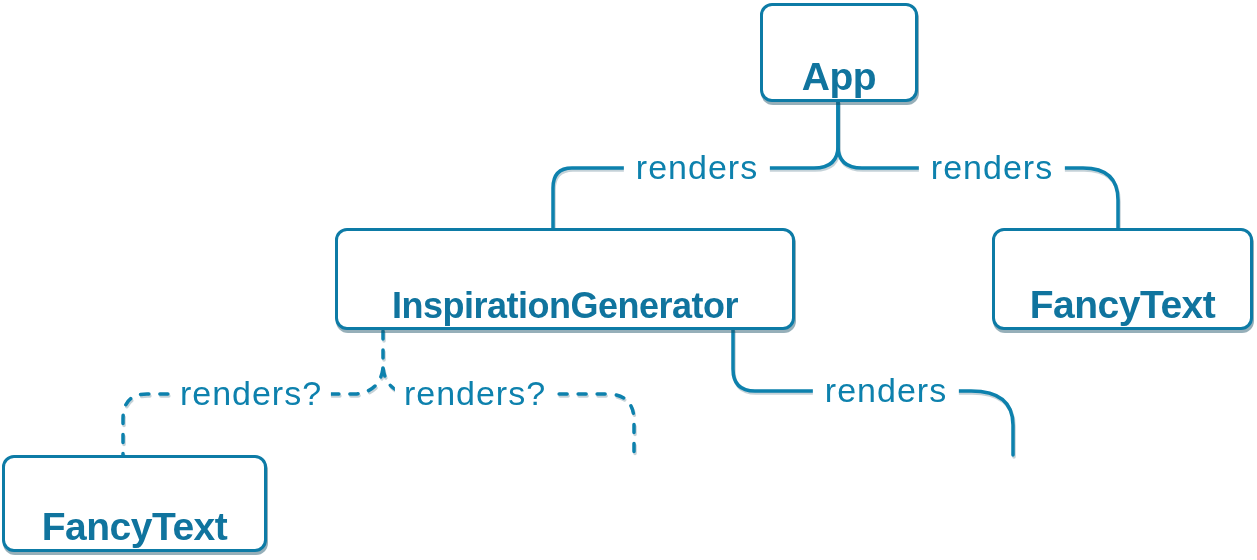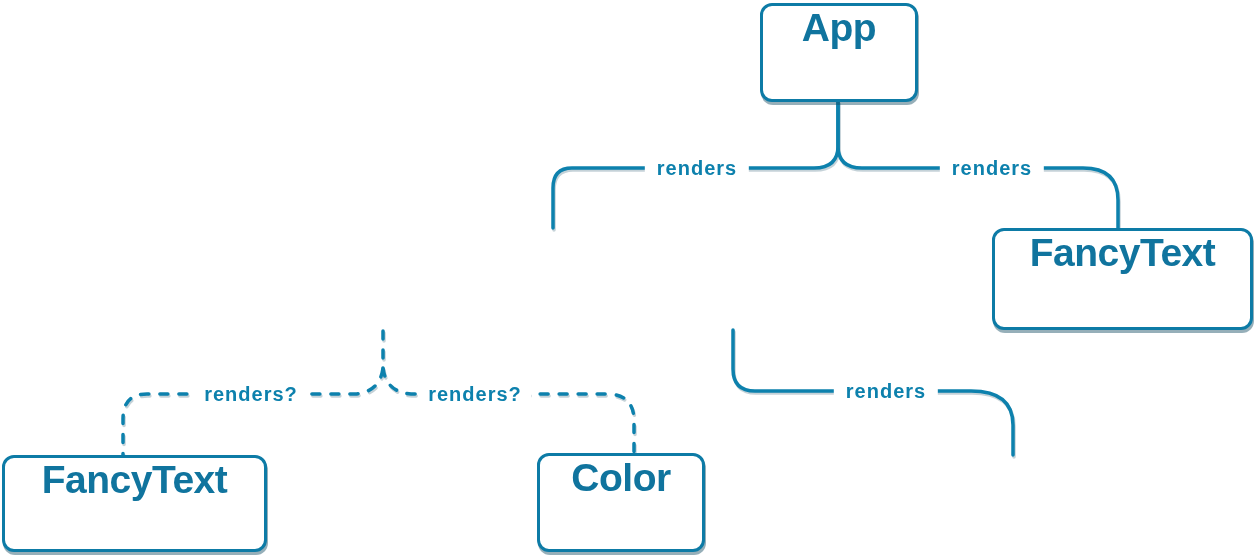--- a/index.html
+++ b/index.html
@@ -37,21 +37,21 @@
     stroke: var(--accent);
     stroke-width: 3.5;
     stroke-linecap: round;
   }
   .edges-svg path.dashed {
     stroke-dasharray: 8 11;
   }
   .node {
     position: absolute;
     display: flex;
-    align-items: flex-start;
+    align-items: flex-end;
     justify-content: center;
     background: var(--node-fill);
     border: 3px solid var(--node-border);
     border-radius: 12px;
     box-shadow: 1px 3px 0 var(--shadow);
     color: var(--node-text);
     font-size: 39px;
     font-weight: 600;
     letter-spacing: -0.5px;
     white-space: nowrap;
@@ -60,22 +60,22 @@
   .node-ig         { left: 335px; top: 228px; width: 460px; height: 102px; font-size: 36px; }
   .node-ft-top     { left: 992px; top: 228px; width: 261px; height: 102px; }
   .node-ft-bottom  { left: 2px;   top: 455px; width: 265px; height: 97px; }
   .node-color      { left: 537px; top: 453px; width: 168px; height: 99px; }
   .node-copyright  { left: 880px; top: 455px; width: 265px; height: 98px; }
   .edge-label {
     position: absolute;
     transform: translate(-50%, -50%);
     background: var(--bg);
     color: var(--accent);
-    font-size: 20px;
-    font-weight: 700;
+    font-size: 34px;
+    font-weight: 400;
     letter-spacing: 1px;
     padding: 0 12px;
     white-space: nowrap;
     line-height: 1.1;
   }
   .lbl-renders-left     { left: 697px; top: 168px; }
   .lbl-renders-right    { left: 992px; top: 168px; }
   .lbl-renders-copy     { left: 886px; top: 391px; }
   .lbl-renders-q-left   { left: 251px; top: 394px; padding: 0 9px; }
   .lbl-renders-q-right  { left: 475px; top: 394px; padding: 0 9px; }
@@ -90,32 +90,32 @@
     <path d="M 838 102 L 838 146 Q 838 168 862 168 L 1083 168 Q 1118 168 1118 200 L 1118 228"></path>
     <path d="M 733 330 L 733 369 Q 733 391 755 391 L 971 391 Q 1013 391 1013 425 L 1013 455"></path>
     <path class="dashed" d="M 383 331 L 383 368 Q 380 392 355 394 L 147 394 Q 123 394 123 419 L 123 455"></path>
     <path class="dashed" d="M 383 368 Q 386 392 411 394 L 607 394 Q 634 394 634 421 L 634 453"></path>
   </svg>
 
   <div class="node node-app">
     <span>App</span>
   </div>
 
+  <div class="node node-ig">
+    <span>InspirationGenerator</span>
+  </div>
 
   <div class="node node-ft-top">
     <span>FancyText</span>
   </div>
 
   <div class="node node-ft-bottom">
     <span>FancyText</span>
   </div>
 
-  <div class="node node-color">
-    <span>Color</span>
-  </div>
 
 
   <span class="edge-label lbl-renders-left">renders</span>
 
   <span class="edge-label lbl-renders-right">renders</span>
 
   <span class="edge-label lbl-renders-copy">renders</span>
 
   <span class="edge-label lbl-renders-q-left">renders?</span>
 

